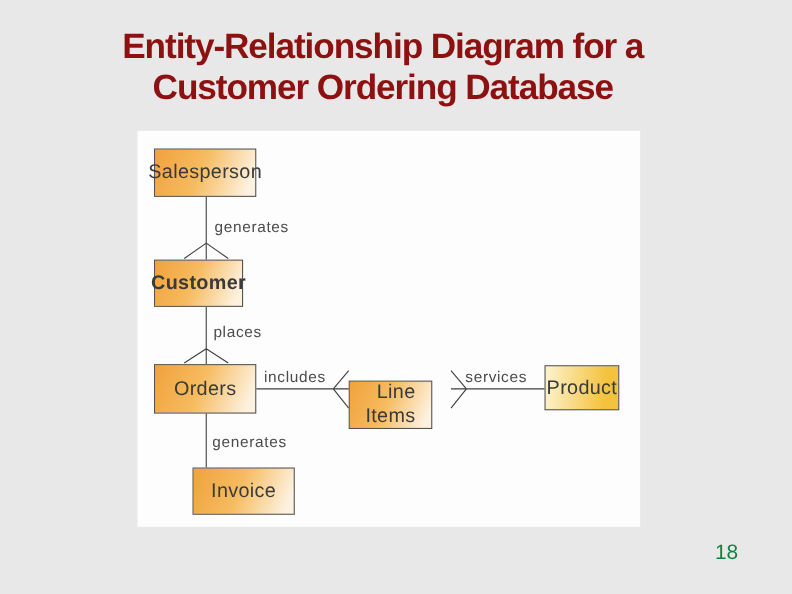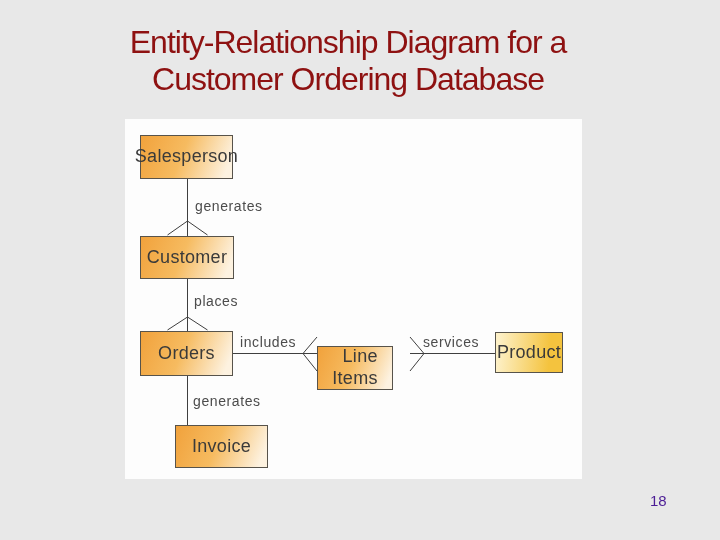--- a/index.html
+++ b/index.html
@@ -16,21 +16,21 @@
     overflow: hidden;
   }
   .title {
     position: absolute;
     top: 24px;
     left: 0;
     width: 696px;
     margin: 0;
     text-align: center;
     font-size: 32px;
-    font-weight: normal;
+    font-weight: bold;
     letter-spacing: -1px;
     line-height: 37px;
     color: var(--title-color, #8e1111);
   }
   .panel {
     position: absolute;
     left: 125px;
     top: 119px;
     width: 457px;
     height: 360px;
@@ -66,42 +66,42 @@
     line-height: 1.2;
     color: var(--entity-text-color, #3a3a3a);
     white-space: pre-line;
   }
   .entity.product {
     background: linear-gradient(95deg,
       var(--product-gradient-start, #fdf0c6) 5%,
       var(--product-gradient-end, #f4c33e) 80%);
   }
   .entity-salesperson { left: 140px; top: 135px; width: 93px; height: 44px; }
-  .entity-customer    { left: 140px; top: 236px; width: 94px; height: 43px; }
+  .entity-customer    { left: 140px; top: 236px; width: 81px; height: 43px; font-weight: bold; }
   .entity-orders      { left: 140px; top: 331px; width: 93px; height: 45px; }
   .entity-invoice     { left: 140px; top: 425px; width: 93px; height: 43px; margin-left: 35px; }
   .entity-line-items  { left: 317px; top: 346px; width: 76px; height: 44px; text-align: right; }
   .entity-product     { left: 495px; top: 332px; width: 68px; height: 41px; }
   .rel-label {
     position: absolute;
     font-size: 14px;
     letter-spacing: 0.6px;
     color: var(--label-color, #4c4c4c);
   }
   .rel-services  { left: 195px; top: 198px; }
   .rel-places    { left: 194px; top: 293px; }
   .rel-includes  { left: 240px; top: 334px; }
   .rel-specifies { left: 423px; top: 334px; }
   .rel-generates { left: 193px; top: 393px; }
   .page-number {
     position: absolute;
     left: 650px;
     top: 492px;
-    font-size: 15px;
-    color: #4c1d95;
+    font-size: 19px;
+    color: #15803d;
   }
 </style>
 </head>
 <body>
 
 <div class="slide">
 
   <h1 class="title"><span>Entity-Relationship Diagram for a</span><br><span>Customer Ordering Database</span></h1>
 
   <div class="panel"></div>

